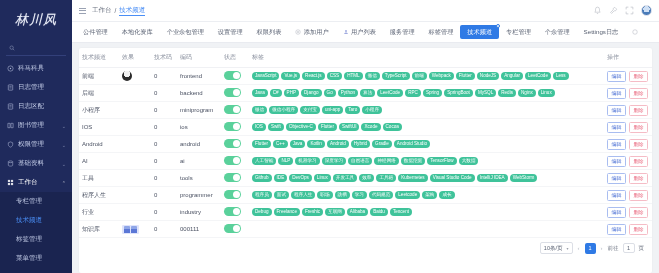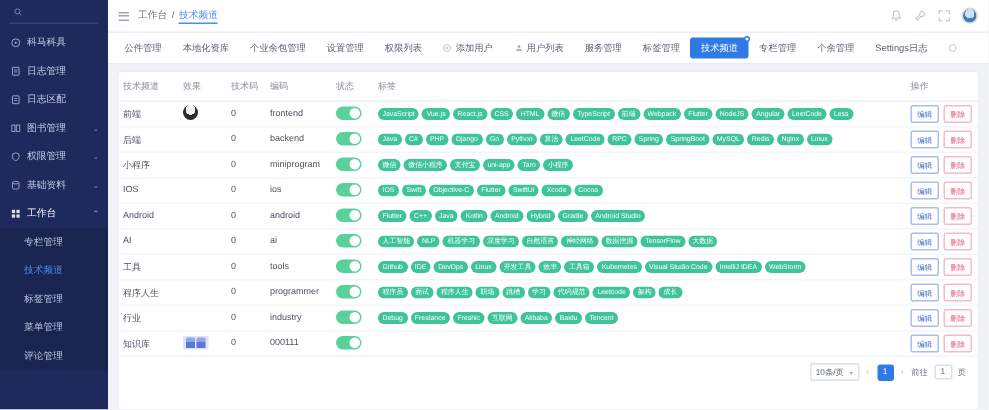--- a/index.html
+++ b/index.html
@@ -188,20 +188,21 @@
     display: flex; align-items: center; justify-content: center;
     font-size: 5.5px; color: #5a6273; background: #fff;
   }
 </style>
 </head>
 <body>
 
 <div class="app">
 
   <aside class="sidebar">
+    <div class="logo">林川风</div>
 
     <div class="side-search">
       <svg width="6" height="6" viewBox="0 0 16 16">
         <circle cx="7" cy="7" r="4.5" fill="none" stroke="#c9d1ea" stroke-width="1.6"></circle>
         <line x1="10.5" y1="10.5" x2="14" y2="14" stroke="#c9d1ea" stroke-width="1.6"></line>
       </svg>
     </div>
 
     <nav class="menu">
 

